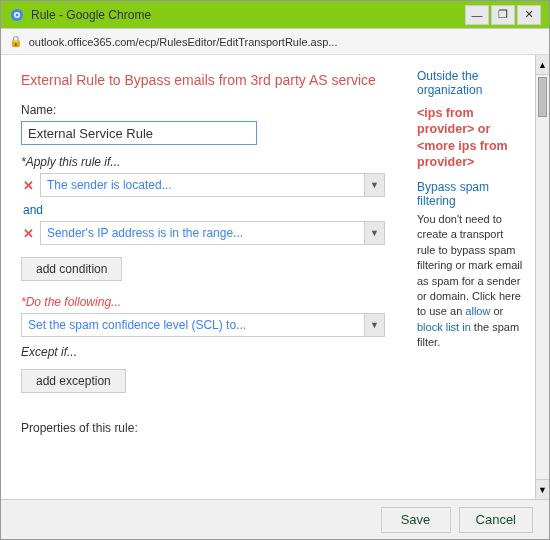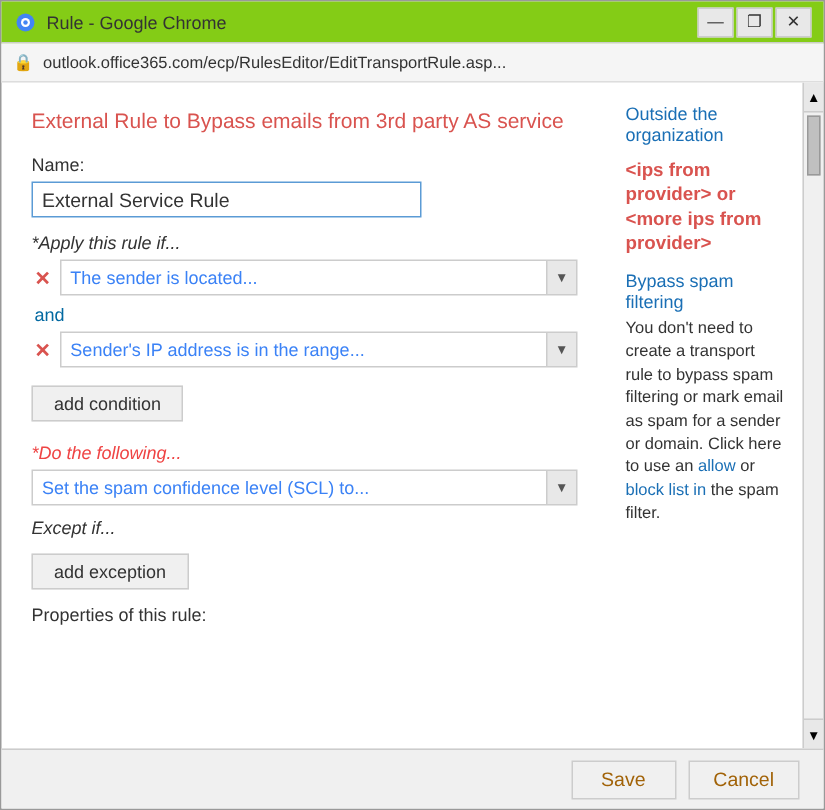--- a/index.html
+++ b/index.html
@@ -136,21 +136,21 @@
     }
 
     
     .field-label {
       font-size: 12px;
       color: #333;
       margin-bottom: 4px;
     }
 
     .text-input {
-      width: 260px;
+      width: 236px;
       height: 24px;
       border: 1px solid #5b9bd5;
       padding: 2px 6px;
       font-size: 13px;
       outline: none;
       color: #333;
     }
 
     .apply-label {
       font-size: 12px;
@@ -239,21 +239,21 @@
     .except-label {
       font-size: 12px;
       color: #333;
       margin: 8px 0 4px 0;
       font-style: italic;
     }
 
     .properties-label {
       font-size: 12px;
       color: #333;
-      margin-top: 4px;
+      margin-top: 22px;
     }
 
     
     .outside-org-link {
       color: #1a6fb5;
       font-size: 12px;
       text-decoration: none;
       display: block;
       margin-bottom: 8px;
       margin-top: 4px;
@@ -301,21 +301,21 @@
     }
 
     .action-button {
       height: 26px;
       min-width: 70px;
       padding: 0 16px;
       background: #f0f0f0;
       border: 1px solid #ccc;
       font-size: 13px;
       cursor: pointer;
-      color: #a16207;
+      color: #14532d;
     }
 
     
     .action-row {
       display: flex;
       align-items: center;
       gap: 4px;
       margin-bottom: 6px;
     }
   </style>

